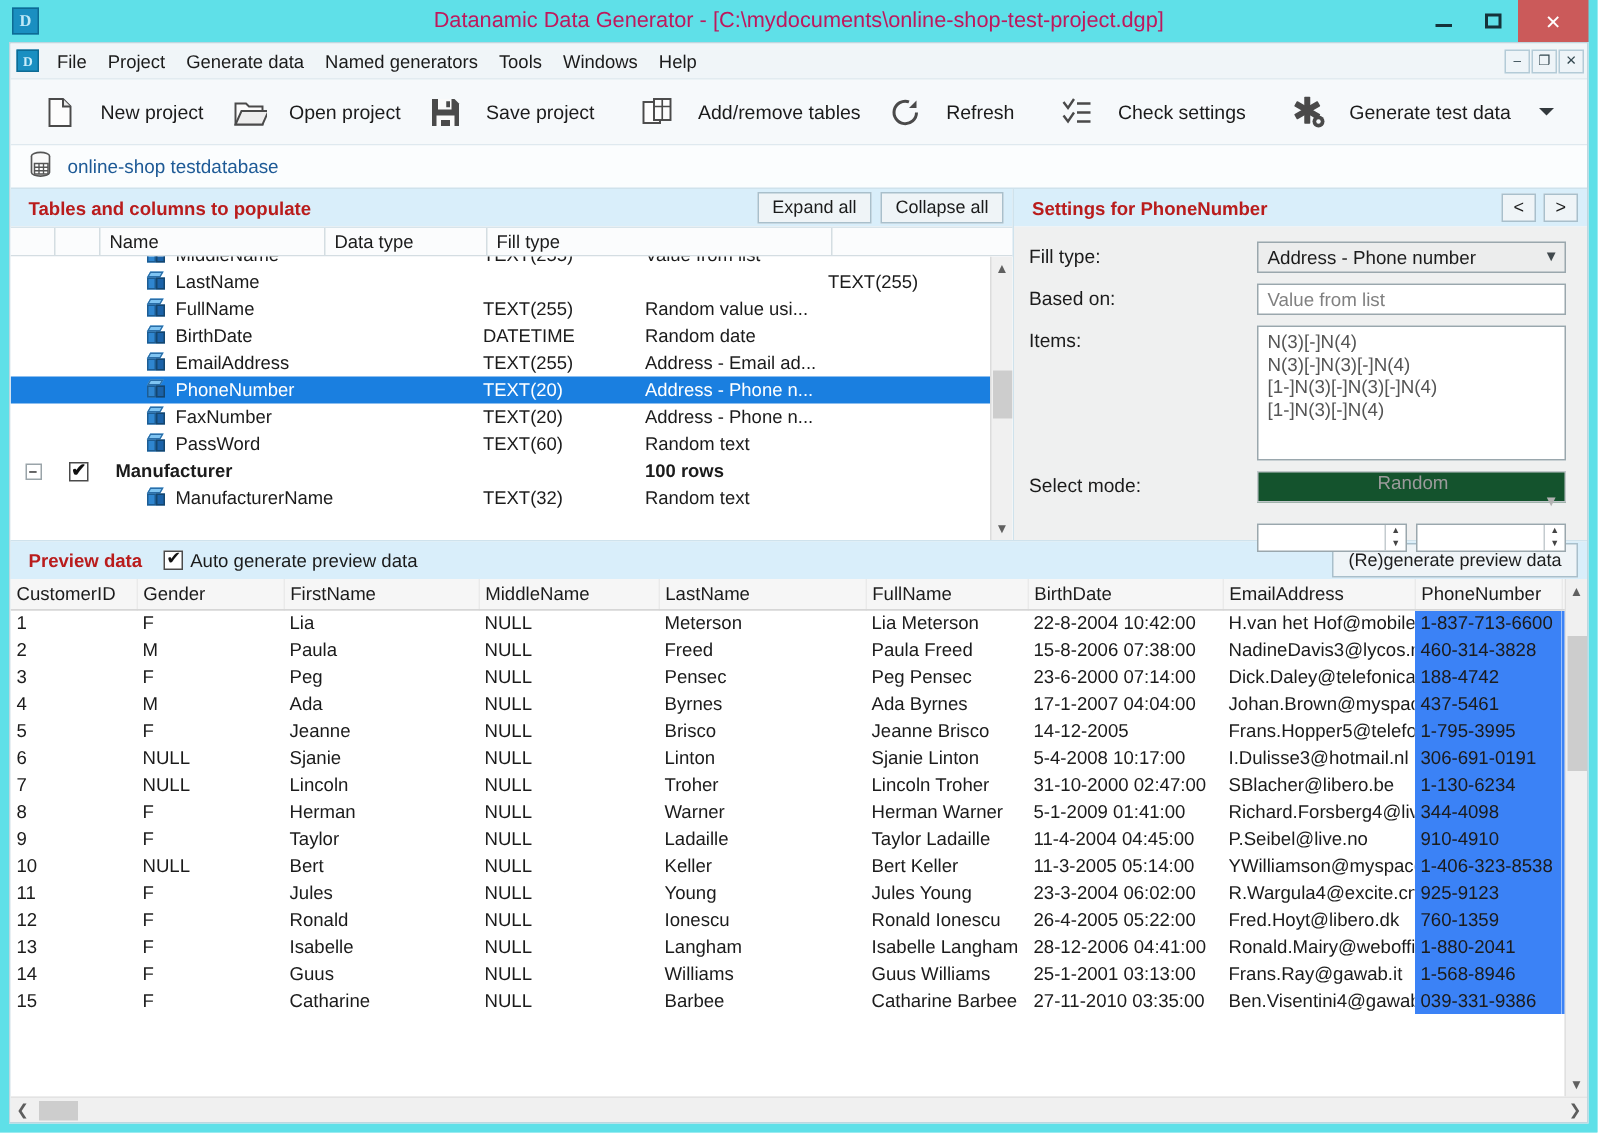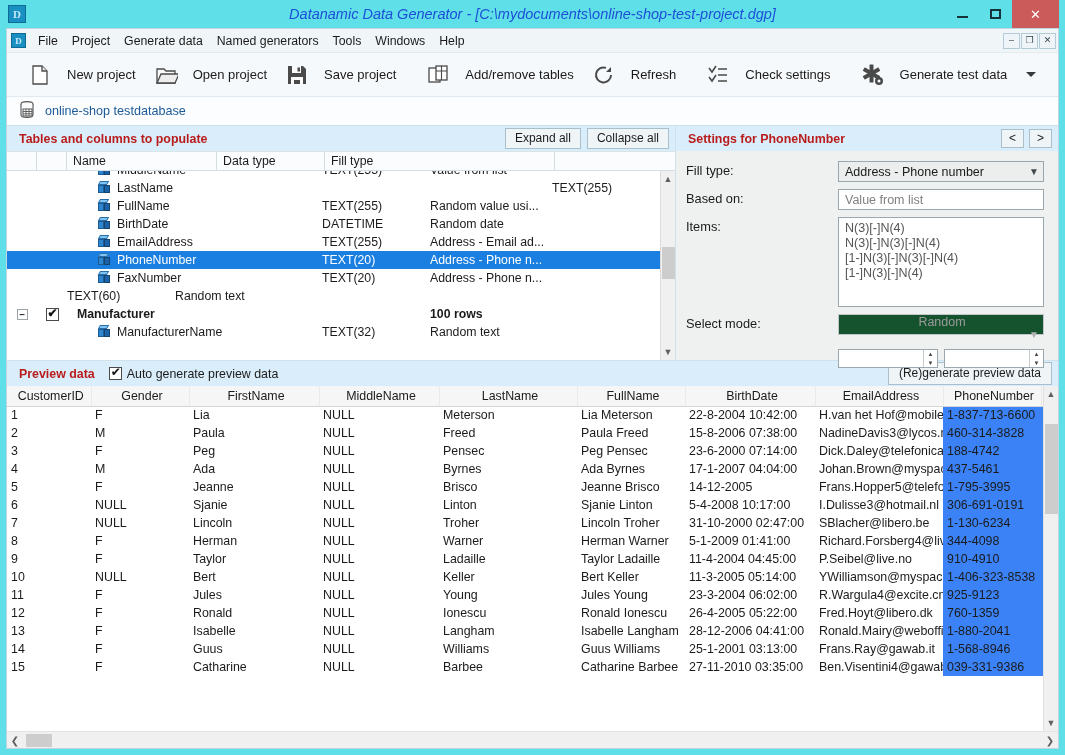--- a/index.html
+++ b/index.html
@@ -30,21 +30,21 @@
   #app-icon {
     width: 18px; height: 18px; margin-left: 2px;
     background: #1a8fc1;
     border: 1px solid #0d6b94;
     display: flex; align-items: center; justify-content: center;
     color: #bfe9f7; font-size: 11px; font-weight: bold;
     font-family: "Liberation Serif", serif;
   }
   #title-text {
     position: absolute; left: 0; right: 0; text-align: center;
-    font-size: 14.5px; color: #1d4ed8; pointer-events: none; font-style: italic;
+    font-size: 14.5px; color: #be185d; pointer-events: none;
   }
   .win-btns { margin-left: auto; display: flex; height: 28px; z-index: 2; }
   .win-btn {
     width: 33px; height: 28px;
     display: flex; align-items: center; justify-content: center;
     color: #15333a; font-size: 13px; font-family: "Liberation Sans", sans-serif;
   }
   .win-btn.close { background: #cb5a5a; color: #fff; width: 47px; }
   .glyph-min { display:block; width:11px; height:2px; background:#15333a; margin-top:6px; }
   .glyph-max { display:block; width:11px; height:10px; border:2px solid #15333a; }
@@ -235,21 +235,21 @@
   #preview-head {
     height: 25px; flex: 0 0 25px; background: #d9eefa;
     display: flex; align-items: center; padding: 0 6px 0 12px; gap: 14px;
   }
   .pv-chk-wrap { display:flex; align-items:center; gap:5px; font-size:12.4px; color:#1b1b1b;}
   #grid-wrap { flex: 1; display: flex; flex-direction: column; background:#fff; min-height:0; position:relative;}
   #grid-scroll { flex:1; display:flex; min-height:0; }
   #grid-main { flex:1; min-width:0; overflow:hidden; position:relative;}
   table.grid { border-collapse: collapse; width: 1046px; table-layout: fixed; }
   table.grid th {
-    background: #f6f6f6; font-weight: normal; text-align: center;
+    background: #f6f6f6; font-weight: normal; text-align: left;
     font-size: 12.4px; color: #1b1b1b; height: 20px; padding: 0 0 0 4px;
     border-bottom: 1px solid #d6d6d6; border-right: 1px solid #eaeaea;
   }
   table.grid td {
     font-size: 12.4px; color: #1b1b1b; height: 18px; padding: 0 0 0 4px;
     white-space: nowrap; overflow: hidden;
   }
   td.null, .null-cell { color: #bdbdbd; }
   .hl { background: #3b82f6; }
   #grid-vs { width:15px; flex:0 0 15px; background:#f0f0f0; border-left:1px solid #e0e0e0; display:flex; flex-direction:column; align-items:center;}
@@ -531,20 +531,28 @@
                       <i class="rgt"></i>
                     </span>
                     <span>FaxNumber</span>
                   </div>
                   <div class="t-type">TEXT(20)</div>
                   <div class="t-fill">Address - Phone n...</div>
                 </div>
                 <div class="trow">
                   <div class="t-gutter"></div>
                   <div class="t-check"></div>
+                  <div class="t-name">
+                    <span class="cube">
+                      <i class="top"></i>
+                      <i class="lft"></i>
+                      <i class="rgt"></i>
+                    </span>
+                    <span>PassWord</span>
+                  </div>
                   <div class="t-type">TEXT(60)</div>
                   <div class="t-fill">Random text</div>
                 </div>
                 <div class="trow bold">
                   <div class="t-gutter">
                     <span class="expander">–</span>
                   </div>
                   <div class="t-check">
                     <span class="chkbox on"></span>
                   </div>

